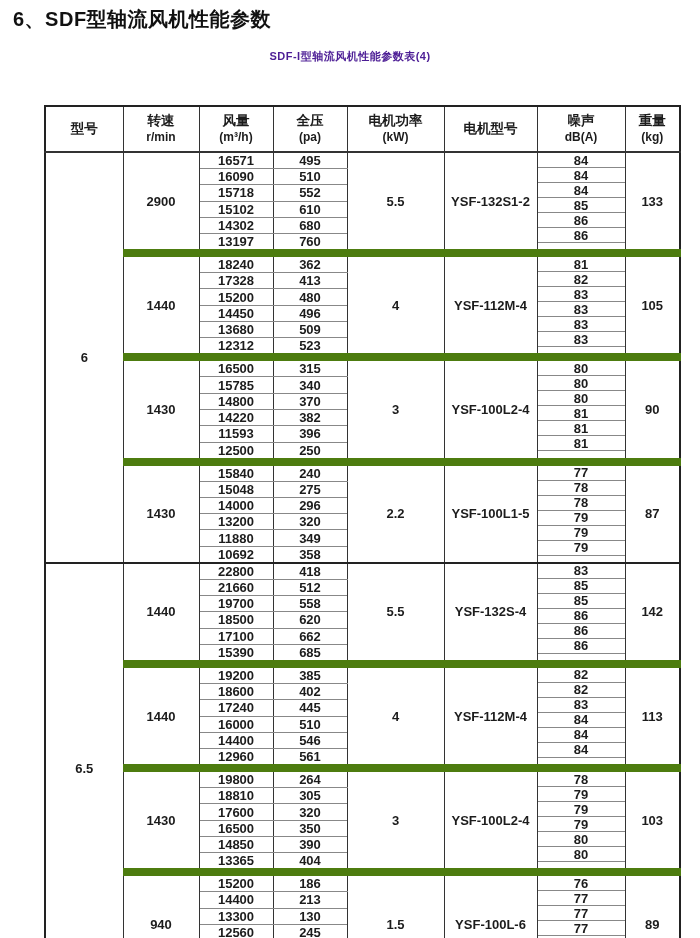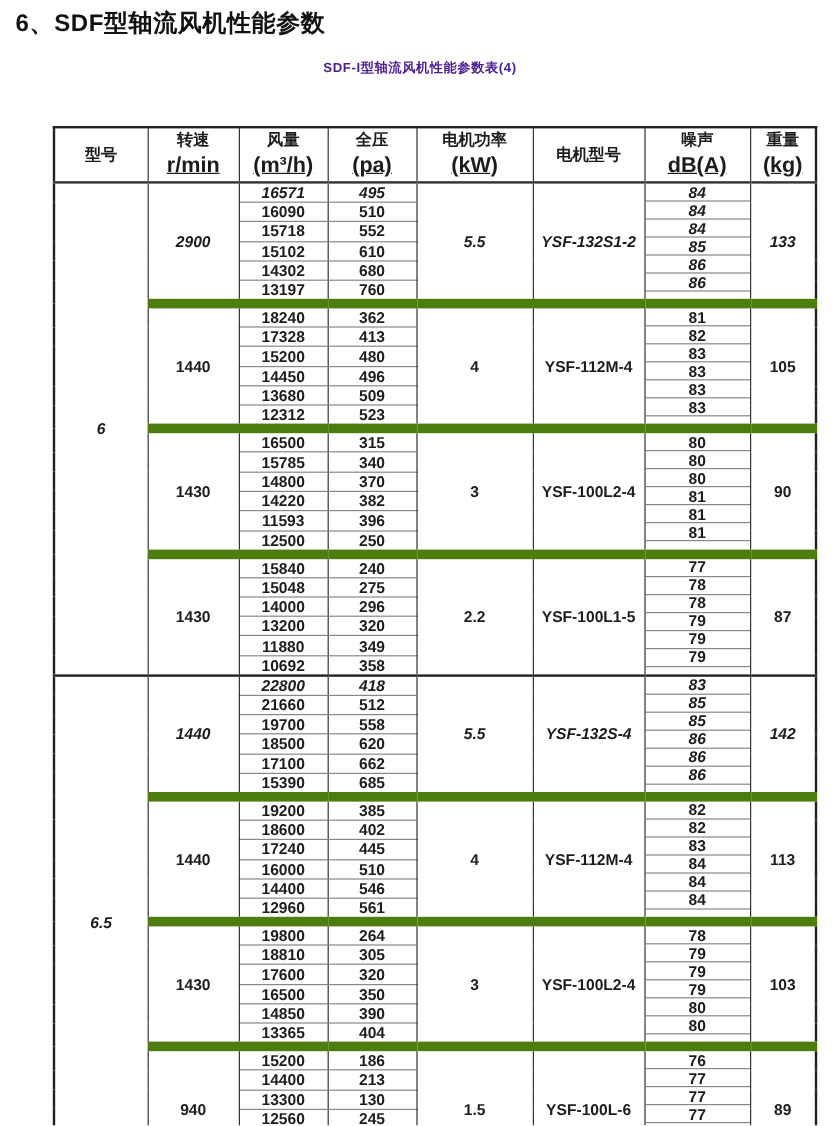--- a/index.html
+++ b/index.html
@@ -22,28 +22,28 @@
   }
   .spec-table th, .spec-table td {
     border:1.5px solid #333;
     text-align:center; vertical-align:middle;
     padding:0; font-weight:bold; color:#1c1c1c;
   }
   .spec-table thead th {
     height:44px; font-size:13.5px; line-height:1.25;
     border-bottom:2px solid #333; background:#fff;
   }
-  .spec-table thead th .h2 { font-size:18px; font-weight:bold;text-decoration:underline; }
+  .spec-table thead th .h2 { font-size:12px; font-weight:bold; }
   .spec-table tbody tr { height:16.3px; }
   .spec-table tbody td { font-size:13px; }
   td.flow-cell, td.pressure-cell {
     border-top:1px solid #888; border-bottom:1px solid #888;
   }
   tr.block-start > td { border-top:8px solid #4d7c0f; }
-  tr.group-start > td { border-top:2px solid #222;font-style:italic; }
+  tr.group-start > td { border-top:2px solid #222; }
   td.model-cell { font-size:14px; }
   td.noise-cell { vertical-align:top; }
   .noise-box {
     height:15px; box-sizing:border-box; border-bottom:1px solid #888;
     display:flex; align-items:center; justify-content:center;
     font-size:13px; font-weight:bold;
   }
 </style>
 </head>
 <body>

